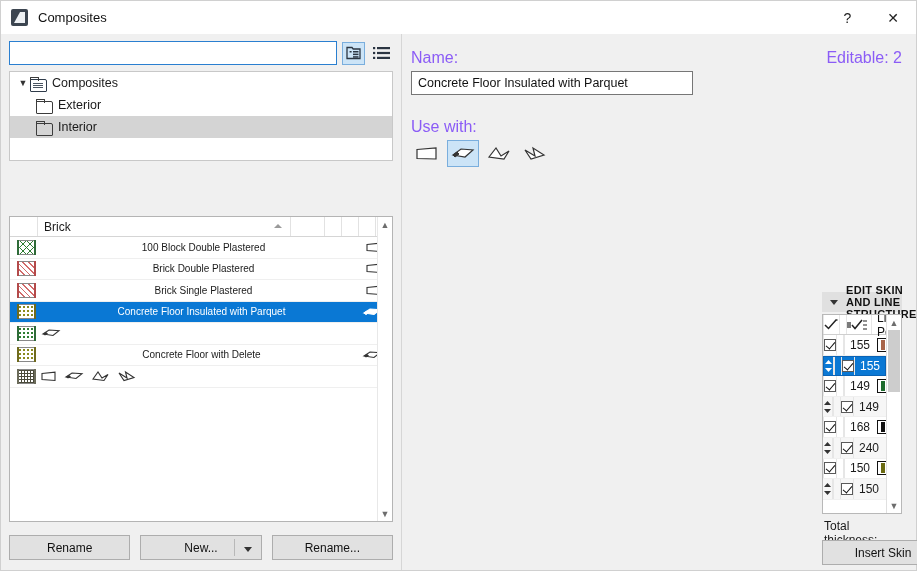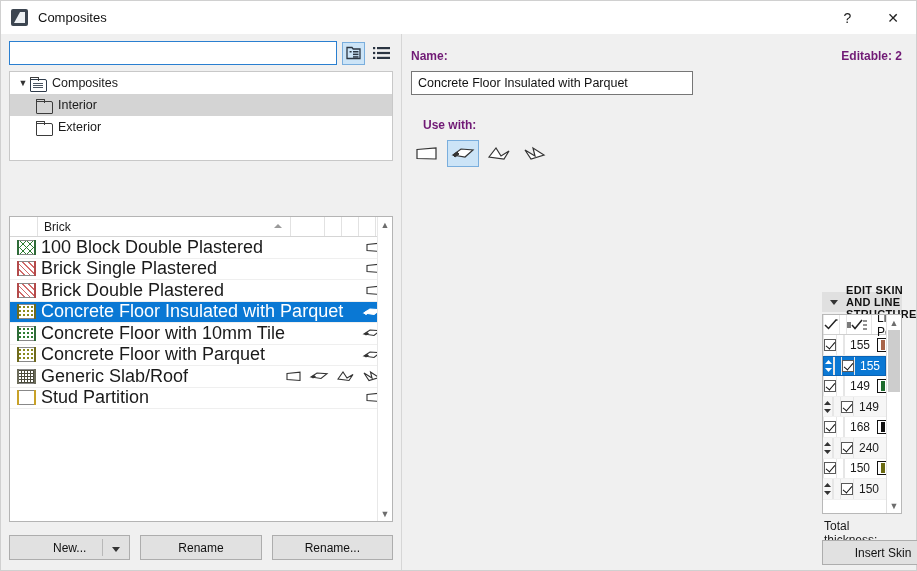--- a/index.html
+++ b/index.html
@@ -87,21 +87,21 @@
   .lh-col.wide { width:34px; }
   .list-body { flex:1; overflow:hidden; position:relative; }
   .lrow { height:21.5px; display:flex; align-items:center; border-bottom:1px solid #efefef; cursor:default; }
   .lrow.selected { background:#0a78d4; color:#fff; }
   .sw {
     width:19px; height:15px; margin:0 5px 0 7px; flex:none; position:relative;
     border:1px solid #888; background:#fff;
   }
   .sw .edgeL, .sw .edgeR { position:absolute; top:-1px; bottom:-1px; width:2px; }
   .sw .edgeL { left:-1px; } .sw .edgeR { right:-1px; }
-  .lname { flex:1; font-size:18px; white-space:nowrap; overflow:hidden; }
+  .lname { flex:1; font-size:10px; white-space:nowrap; overflow:hidden;text-align:center; }
   .ltools { display:flex; align-items:center; gap:7px; padding-right:10px; }
   .ltools svg { display:block; }
   .list-scroll {
     position:absolute; right:0; top:0; bottom:0; width:15px; background:#fff;
     border-left:1px solid #e8e8e8;
   }
   .sc-arrow { height:15px; display:flex; align-items:center; justify-content:center; color:#6d6d6d; font-size:9px; }
   .sc-arrow.bot { position:absolute; bottom:0; left:0; right:0; }
 
   
@@ -111,21 +111,21 @@
     font-size:12px; color:#111; display:flex; align-items:center; justify-content:center;
     cursor:default; user-select:none;
   }
   .btn.split { flex:1; position:relative; justify-content:center; }
   .btn.split .sep { position:absolute; right:26px; top:3px; bottom:3px; width:1px; background:#b8b8b8; }
   .btn.split .car { position:absolute; right:9px; top:11px; width:0;height:0;
     border-left:4px solid transparent;border-right:4px solid transparent;border-top:5px solid #333;}
   .btn.eq { flex:1; }
 
   
-  .r-label { position:absolute; font-size:12px; color:#701a75;font-weight:bold; }
+  .r-label { position:absolute; font-size:16px; color:#8b5cf6; }
   .name-input {
     position:absolute; left:420px; top:70px; width:282px; height:24px;
     border:1px solid #767676; background:#fff; font-family:inherit; font-size:12.5px;
     padding:0 6px; outline:none; color:#111;
   }
   .usewith { position:absolute; left:420px; top:139px; display:flex; gap:4px; }
   .uw {
     width:32px; height:27px; display:flex; align-items:center; justify-content:center;
     border:1px solid transparent; cursor:default;
   }
@@ -214,27 +214,27 @@
           <div class="tw">▼</div>
           <div class="folder-ico comp">
             <div class="comp-lines">
                 <i></i>
                 <i></i>
                 <i></i>
               </div>
           </div>
           <span class="tree-label">Composites</span>
         </div>
+        <div class="tree-row" style="padding-left:26px">
+          <div class="folder-ico"></div>
+          <span class="tree-label">Exterior</span>
+        </div>
         <div class="tree-row selected" style="padding-left:26px">
           <div class="folder-ico"></div>
           <span class="tree-label">Interior</span>
-        </div>
-        <div class="tree-row" style="padding-left:26px">
-          <div class="folder-ico"></div>
-          <span class="tree-label">Exterior</span>
         </div>
       </div>
 
       <div class="list-wrap">
         <div class="list-head">
           <div class="lh-ico"></div>
           <div class="lh-name">
             <span>Brick</span>
             <span class="sort-caret"></span>
           </div>
@@ -257,35 +257,35 @@
                     <path d="M1 2.5 L14 1.2 L14 9.5 L1 8.5 Z" fill="#fff" stroke="#333" stroke-width="1.1"></path>
                   </svg>
                 </span>
               </div>
             </div>
             <div class="lrow">
               <div class="sw" style="background: repeating-linear-gradient(45deg, rgb(210, 106, 106) 0px, rgb(210, 106, 106) 1px, transparent 1px, transparent 4px) 0% 0% / auto rgb(255, 255, 255);">
                 <div class="edgeL" style="background: rgb(179, 74, 74);"></div>
                 <div class="edgeR" style="background: rgb(179, 74, 74);"></div>
               </div>
-              <div class="lname">Brick Single Plastered</div>
+              <div class="lname">Brick Double Plastered</div>
               <div class="ltools">
                 <span>
                   <svg width="16" height="11" viewBox="0 0 16 11">
                     <path d="M1 2.5 L14 1.2 L14 9.5 L1 8.5 Z" fill="#fff" stroke="#333" stroke-width="1.1"></path>
                   </svg>
                 </span>
               </div>
             </div>
             <div class="lrow">
               <div class="sw" style="background: repeating-linear-gradient(45deg, rgb(210, 106, 106) 0px, rgb(210, 106, 106) 1px, transparent 1px, transparent 4px) 0% 0% / auto rgb(255, 255, 255);">
                 <div class="edgeL" style="background: rgb(179, 74, 74);"></div>
                 <div class="edgeR" style="background: rgb(179, 74, 74);"></div>
               </div>
-              <div class="lname">Brick Double Plastered</div>
+              <div class="lname">Brick Single Plastered</div>
               <div class="ltools">
                 <span>
                   <svg width="16" height="11" viewBox="0 0 16 11">
                     <path d="M1 2.5 L14 1.2 L14 9.5 L1 8.5 Z" fill="#fff" stroke="#333" stroke-width="1.1"></path>
                   </svg>
                 </span>
               </div>
             </div>
             <div class="lrow selected">
               <div class="sw" style="background: radial-gradient(rgb(138, 138, 30) 35%, transparent 36%) 0% 0% / 4px 4px rgb(255, 255, 255);">
@@ -300,117 +300,101 @@
                     <path d="M2 7 L5 5 L7 6.5 L4 8.6 Z" fill="#ffffff" stroke="#ffffff"></path>
                   </svg>
                 </span>
               </div>
             </div>
             <div class="lrow">
               <div class="sw" style="background: radial-gradient(rgb(46, 125, 50) 35%, transparent 36%) 0% 0% / 4px 4px rgb(255, 255, 255);">
                 <div class="edgeL" style="background: rgb(46, 107, 56);"></div>
                 <div class="edgeR" style="background: rgb(46, 107, 56);"></div>
               </div>
-              <div class="lname">Concrete Floor with 10mm Tile</div>
               <div class="ltools">
                 <span>
                   <svg width="20" height="12" viewBox="0 0 20 12">
                     <path d="M2 7 L8 3 L18 3.8 L12 8.5 Z" fill="#fff" stroke="#333" stroke-width="1.1"></path>
                     <path d="M2 7 L5 5 L7 6.5 L4 8.6 Z" fill="#333"></path>
                   </svg>
                 </span>
               </div>
             </div>
             <div class="lrow">
               <div class="sw" style="background: radial-gradient(rgb(138, 138, 30) 35%, transparent 36%) 0% 0% / 4px 4px rgb(255, 255, 255);">
                 <div class="edgeL" style="background: rgb(111, 106, 30);"></div>
                 <div class="edgeR" style="background: rgb(111, 106, 30);"></div>
               </div>
-              <div class="lname">Concrete Floor with Parquet</div>
+              <div class="lname">Concrete Floor with Delete</div>
               <div class="ltools">
                 <span>
                   <svg width="20" height="12" viewBox="0 0 20 12">
                     <path d="M2 7 L8 3 L18 3.8 L12 8.5 Z" fill="#fff" stroke="#333" stroke-width="1.1"></path>
                     <path d="M2 7 L5 5 L7 6.5 L4 8.6 Z" fill="#333"></path>
                   </svg>
                 </span>
               </div>
             </div>
             <div class="lrow">
               <div class="sw" style="background: repeating-linear-gradient(90deg, rgb(74, 74, 58) 0px, rgb(74, 74, 58) 1px, transparent 1px, transparent 3px) 0% 0% / auto, repeating-linear-gradient(0deg, rgb(74, 74, 58) 0px, rgb(74, 74, 58) 1px, transparent 1px, transparent 3px) rgb(255, 255, 255);">
                 <div class="edgeL" style="background: rgb(107, 107, 90);"></div>
                 <div class="edgeR" style="background: rgb(107, 107, 90);"></div>
               </div>
-              <div class="lname">Generic Slab/Roof</div>
               <div class="ltools">
                 <span>
                   <svg width="16" height="11" viewBox="0 0 16 11">
                     <path d="M1 2.5 L14 1.2 L14 9.5 L1 8.5 Z" fill="#fff" stroke="#333" stroke-width="1.1"></path>
                   </svg>
                 </span>
                 <span>
                   <svg width="20" height="12" viewBox="0 0 20 12">
                     <path d="M2 7 L8 3 L18 3.8 L12 8.5 Z" fill="#fff" stroke="#333" stroke-width="1.1"></path>
                     <path d="M2 7 L5 5 L7 6.5 L4 8.6 Z" fill="#333"></path>
                   </svg>
                 </span>
                 <span>
                   <svg width="19" height="12" viewBox="0 0 19 12">
                     <path d="M2 9 L7 2 L11 8 L17 4.5 L13 10.5 Z" fill="#fff" stroke="#333" stroke-width="1.1"></path>
                   </svg>
                 </span>
                 <span>
                   <svg width="20" height="12" viewBox="0 0 20 12">
                     <path d="M2 3 L10 8 L8.5 2 L17 7.5 L7 10.5 Z" fill="#fff" stroke="#333" stroke-width="1.1"></path>
-                  </svg>
-                </span>
-              </div>
-            </div>
-            <div class="lrow">
-              <div class="sw" style="background: none 0% 0% / auto rgb(255, 255, 255);">
-                <div class="edgeL" style="background: rgb(201, 162, 39);"></div>
-                <div class="edgeR" style="background: rgb(201, 162, 39);"></div>
-              </div>
-              <div class="lname">Stud Partition</div>
-              <div class="ltools">
-                <span>
-                  <svg width="16" height="11" viewBox="0 0 16 11">
-                    <path d="M1 2.5 L14 1.2 L14 9.5 L1 8.5 Z" fill="#fff" stroke="#333" stroke-width="1.1"></path>
                   </svg>
                 </span>
               </div>
             </div>
           </div>
         <div class="list-scroll">
           <div class="sc-arrow">▲</div>
           <div class="sc-arrow bot">▼</div>
         </div>
       </div>
 
       <div class="lbtns">
+        <div class="btn eq">Rename</div>
         <div class="btn split">
           <span>New...</span>
           <span class="sep"></span>
           <span class="car"></span>
         </div>
-        <div class="btn eq">Rename</div>
         <div class="btn eq">Rename...</div>
       </div>
     </div>
 
     <div class="divider"></div>
 
     <div class="right-pane">
 
       <div class="r-label" style="left:9px;top:15px;">Name:</div>
       <div class="r-label" style="right:14px;top:15px;">Editable: 2</div>
 
       <input class="name-input" style="left: 9px; top: 37px;" type="text" value="Concrete Floor Insulated with Parquet">
 
-      <div class="r-label" style="left:21px;top:84px;">Use with:</div>
+      <div class="r-label" style="left:9px;top:84px;">Use with:</div>
 
       <div class="usewith" style="left:9px;top:106px;">
         <div class="uw">
           <svg width="24" height="16" viewBox="0 0 24 16">
             <path d="M2 3.5 L21 2 L21 13 L2 12.5 Z" fill="#fff" stroke="#333" stroke-width="1.2"></path>
           </svg>
         </div>
         <div class="uw active">
           <svg width="26" height="17" viewBox="0 0 26 17">
             <path d="M3 10 L11 4 L23 5 L15 12 Z" fill="#fff" stroke="#333" stroke-width="1.2"></path>

